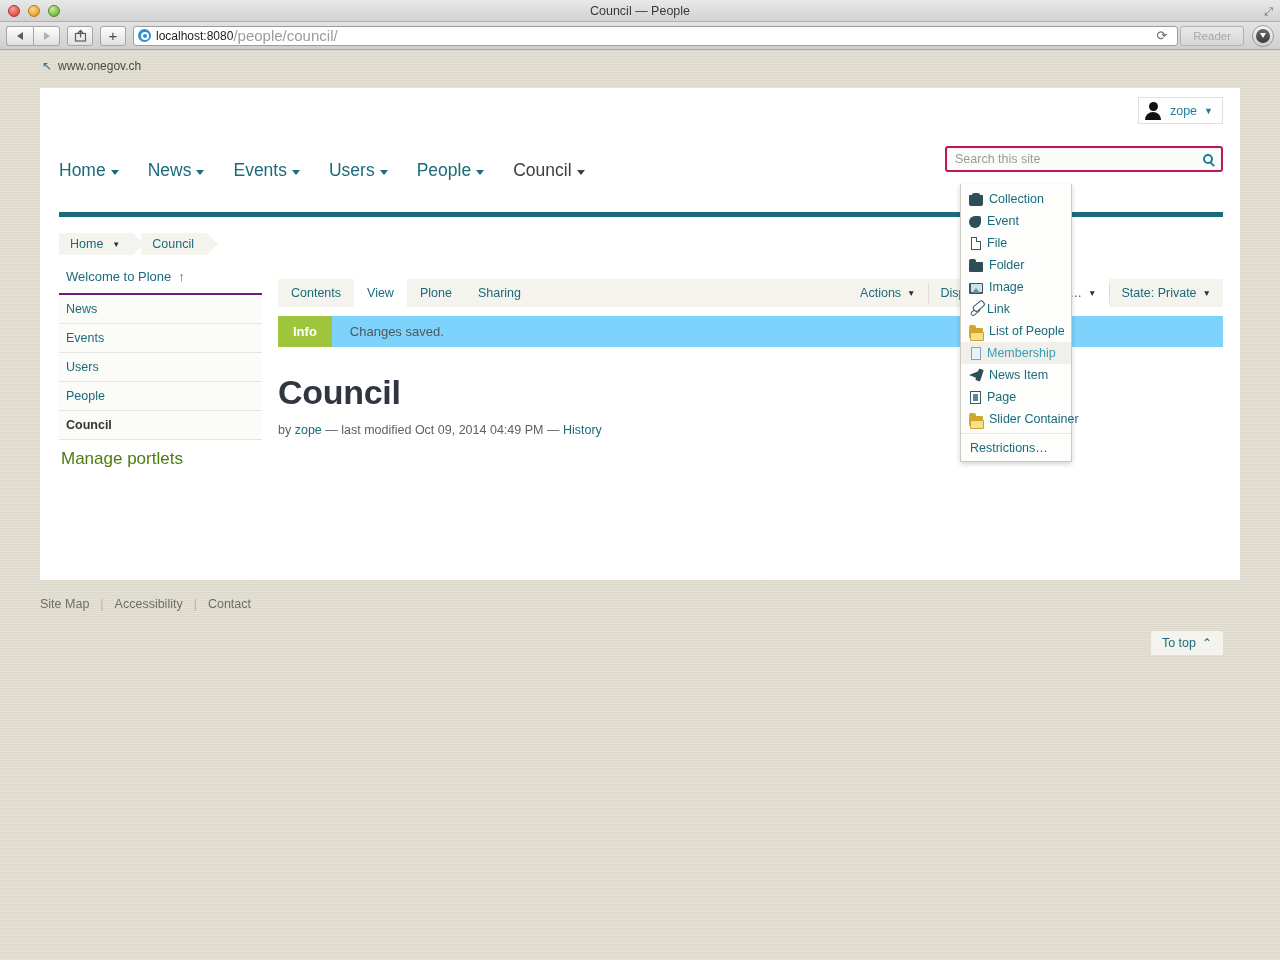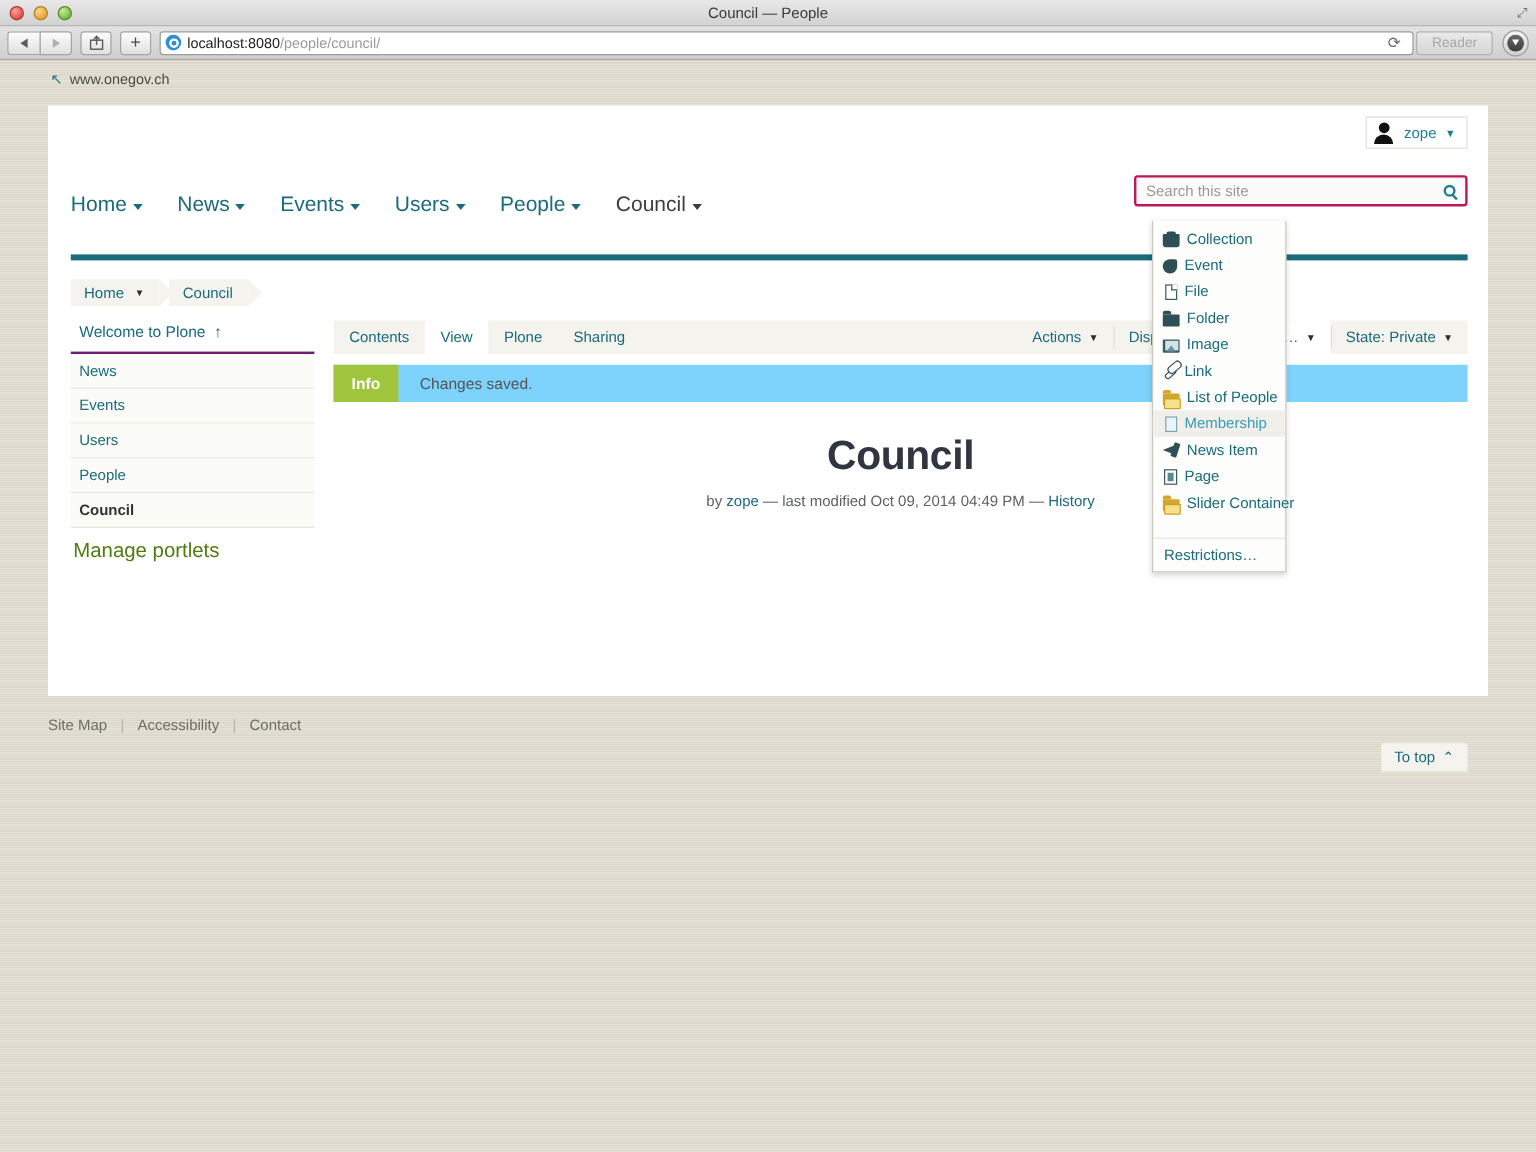--- a/index.html
+++ b/index.html
@@ -73,21 +73,21 @@
   .shield-icon::before {
     content: ""; position: absolute; left: 2.5px; top: 2.5px;
     width: 8px; height: 8px; border-radius: 50%;
     background: #fff;
   }
   .shield-icon::after {
     content: ""; position: absolute; left: 4.5px; top: 4.5px;
     width: 4px; height: 4px; border-radius: 50%; background: #2e8fd4;
   }
   .url-host { font-size: 12px; color: #1c1c1c; }
-  .url-path { font-size: 12px; color: #9b9b9b; }
+  .url-path { font-size: 15px; color: #9b9b9b; }
   .reload-icon { margin-left: auto; color: #6a6a6a; font-size: 13px; padding: 0 6px; }
   .reader-btn {
     height: 20px; padding: 0 12px; margin-left: 2px;
     background: linear-gradient(to bottom, #eaeaea 0%, #d6d6d6 100%);
     border: 1px solid #b2b2b2; border-radius: 3px;
     font-size: 11.5px; color: #a8a8a8; display: flex; align-items: center;
   }
   .dl-btn {
     width: 22px; height: 22px; border-radius: 50%; margin-left: 8px;
     background: linear-gradient(to bottom, #f6f6f6 0%, #cfcfcf 100%);
@@ -225,21 +225,21 @@
     font-size: 12.5px; color: #1a6b7b;
     padding: 7px 8px 7px 7px;
     border-bottom: 1px solid #e6e4dd;
     background: #fbfbf8;
   }
   .portlet-item.current { color: #333; font-weight: bold; }
   .portlet-foot {
     font-size: 17px; color: #4d7c0f; padding: 9px 7px 0 2px;
   }
 
-  .content { position: absolute; left: 238px; top: 4px; right: 17px; text-align: center; }
+  .content { position: absolute; left: 238px; top: 16px; right: 17px; }
 
   .content-tabs {
     height: 28px; background: #f4f3ee;
     display: flex; align-items: stretch; font-size: 12.5px;
     position: relative;
   }
   .ctab {
     padding: 0 13px; display: flex; align-items: center; color: #1a6b7b;
   }
   .ctab.sel { background: #ffffff; }
@@ -291,21 +291,21 @@
     box-shadow: 0 2px 5px rgba(0,0,0,.18);
     padding: 4px 0 2px 0;
     z-index: 40;
   }
   .mi {
     display: flex; align-items: center; gap: 6px;
     padding: 4px 7px 4px 8px;
     font-size: 12.5px; color: #1a6b7b; white-space: nowrap;
   }
   .mi.hover { background: #f0efea; color: #3a9bb5; }
-  .mi.plain { padding-left: 9px; border-top: 1px solid #e9e7e0; margin-top: 18px; padding-top: 7px; }
+  .mi.plain { padding-left: 9px; border-top: 1px solid #e9e7e0; margin-top: 3px; padding-top: 7px; }
   .mi-ico { width: 14px; height: 14px; flex: 0 0 auto; position: relative; }
 
   
   .ico-collection { background: #2f4f56; border-radius: 1px 1px 2px 2px; height: 11px; margin-top: 2px; }
   .ico-collection::before {
     content: ""; position: absolute; left: 3px; top: -2px; width: 8px; height: 3px;
     background: #2f4f56; border-radius: 2px 2px 0 0;
   }
   .ico-event { background: #2f4f56; border-radius: 50% 2px 50% 50%; height: 12px; width: 12px; margin-top: 1px; }
   .ico-file {

